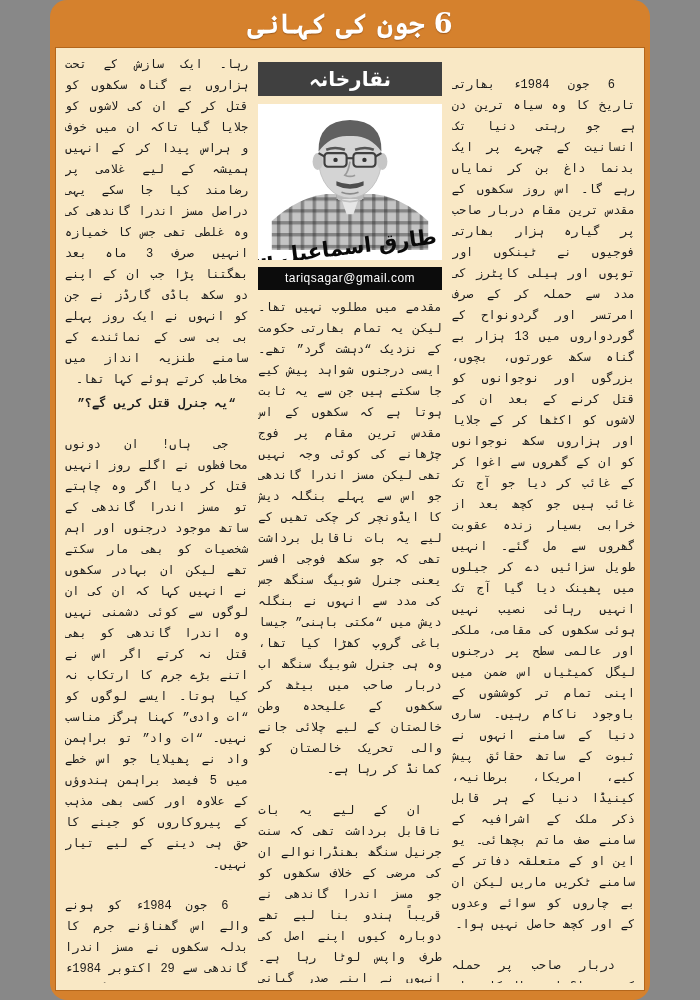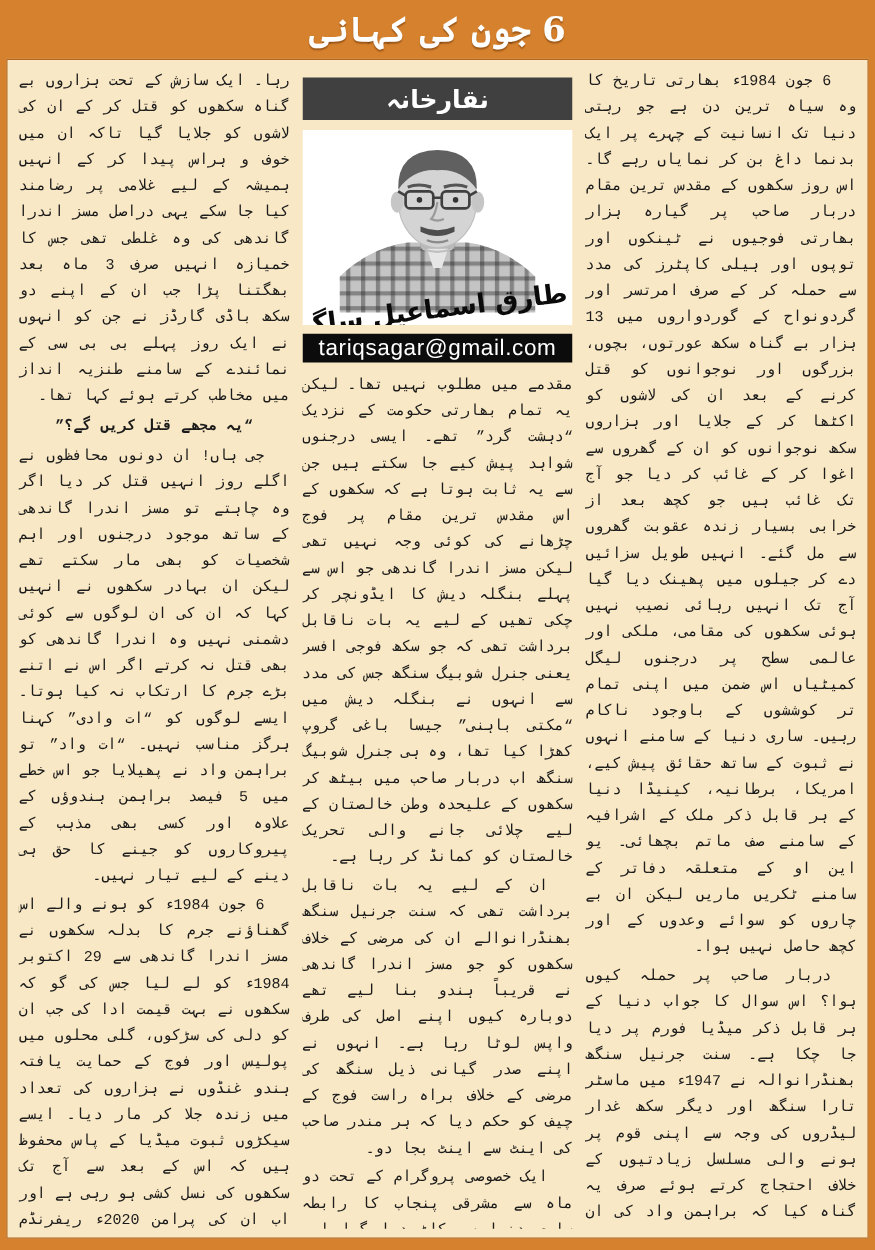--- a/index.html
+++ b/index.html
@@ -1,23 +1,24 @@
 <!DOCTYPE html>
 <html lang="ur" dir="rtl"><head>
 <meta charset="utf-8">
 <style>
   html,body{margin:0;padding:0;background:#888;}
   .page{
     position:relative;
-    width:700px;height:1000px;
+    width:600px;height:1000px;
     margin:0 auto;
     background:#d5812d;
     font-family:"DejaVu Sans","Liberation Sans",sans-serif;
     overflow:hidden;
     box-sizing:border-box;
+    border-radius:17px;
   }
   .masthead{
     height:47px;
     display:flex;align-items:center;justify-content:center;
   }
   .masthead h1{
     margin:0;
     color:#ffffff;
     font-size:27px;
     font-weight:bold;
@@ -39,21 +40,21 @@
   .col{
     flex:1 1 0;
     min-width:0;
     overflow:hidden;
     color:#1b1b1b;
     font-size:12px;
     line-height:21px;
     text-align:justify;
   }
   .col p{margin:0 0 2px 0;font-family:Liberation Mono, monospace;}
-  p.indent{text-indent:20px;}
+  p.indent{text-indent:20px;margin-top:20px;}
   p.quote{
     text-align:center;
     text-indent:0;
     font-weight:bold;
     margin:3px 0;
   }
   
   .byline-block{margin:7px 0 8px 0;}
   .kicker{
     background:#404040;
@@ -89,21 +90,21 @@
   }
   .email-bar{
     background:#0c0c0c;
     height:23px;
     margin-top:7px;
     display:flex;align-items:center;justify-content:center;
   }
   .email-bar span{
     direction:ltr;
     color:#ffffff;
-    font-size:18px;
+    font-size:12px;
     letter-spacing:.5px;
     font-family:"Liberation Sans","DejaVu Sans",sans-serif;
   }
 </style>
 </head>
 <body>
 
 <div class="page">
 
   <header class="masthead">
@@ -177,19 +178,19 @@
         </div>
       </div>
 
       <p>مقدمے میں مطلوب نہیں تھا۔ لیکن یہ تمام بھارتی حکومت کے نزدیک “دہشت گرد” تھے۔ ایسی درجنوں شواہد پیش کیے جا سکتے ہیں جن سے یہ ثابت ہوتا ہے کہ سکھوں کے اس مقدس ترین مقام پر فوج چڑھانے کی کوئی وجہ نہیں تھی لیکن مسز اندرا گاندھی جو اس سے پہلے بنگلہ دیش کا ایڈونچر کر چکی تھیں کے لیے یہ بات ناقابل برداشت تھی کہ جو سکھ فوجی افسر یعنی جنرل شوبیگ سنگھ جس کی مدد سے انہوں نے بنگلہ دیش میں “مکتی باہنی” جیسا باغی گروپ کھڑا کیا تھا، وہ ہی جنرل شوبیگ سنگھ اب دربار صاحب میں بیٹھ کر سکھوں کے علیحدہ وطن خالصتان کے لیے چلائی جانے والی تحریک خالصتان کو کمانڈ کر رہا ہے۔</p>
       <p class="indent">ان کے لیے یہ بات ناقابل برداشت تھی کہ سنت جرنیل سنگھ بھنڈرانوالے ان کی مرضی کے خلاف سکھوں کو جو مسز اندرا گاندھی نے قریباً ہندو بنا لیے تھے دوبارہ کیوں اپنے اصل کی طرف واپس لوٹا رہا ہے۔ انہوں نے اپنے صدر گیانی ذیل سنگھ کی مرضی کے خلاف براہ راست فوج کے چیف کو حکم دیا کہ ہر مندر صاحب کی اینٹ سے اینٹ بجا دو۔</p>
       <p class="indent">ایک خصوصی پروگرام کے تحت دو ماہ سے مشرقی پنجاب کا رابطہ ساری دنیا سے کاٹ دیا گیا اور اس نسل کشی کے قریباً تین ماہ بعد تک بھی یہ رابطہ دنیا سے کٹا</p>
     </section>
 
     <section class="col">
       <p>رہا۔ ایک سازش کے تحت ہزاروں بے گناہ سکھوں کو قتل کر کے ان کی لاشوں کو جلایا گیا تاکہ ان میں خوف و ہراس پیدا کر کے انہیں ہمیشہ کے لیے غلامی پر رضامند کیا جا سکے یہی دراصل مسز اندرا گاندھی کی وہ غلطی تھی جس کا خمیازہ انہیں صرف 3 ماہ بعد بھگتنا پڑا جب ان کے اپنے دو سکھ باڈی گارڈز نے جن کو انہوں نے ایک روز پہلے بی بی سی کے نمائندے کے سامنے طنزیہ انداز میں مخاطب کرتے ہوئے کہا تھا۔</p>
-      <p class="quote">“یہ مجھے قتل کریں گے؟”</p>
+      <p class="quote">“یہ جنرل قتل کریں گے؟”</p>
       <p class="indent">جی ہاں! ان دونوں محافظوں نے اگلے روز انہیں قتل کر دیا اگر وہ چاہتے تو مسز اندرا گاندھی کے ساتھ موجود درجنوں اور اہم شخصیات کو بھی مار سکتے تھے لیکن ان بہادر سکھوں نے انہیں کہا کہ ان کی ان لوگوں سے کوئی دشمنی نہیں وہ اندرا گاندھی کو بھی قتل نہ کرتے اگر اس نے اتنے بڑے جرم کا ارتکاب نہ کیا ہوتا۔ ایسے لوگوں کو “ات وادی” کہنا ہرگز مناسب نہیں۔ “ات واد” تو براہمن واد نے پھیلایا جو اس خطے میں 5 فیصد براہمن ہندوؤں کے علاوہ اور کسی بھی مذہب کے پیروکاروں کو جینے کا حق ہی دینے کے لیے تیار نہیں۔</p>
       <p class="indent">6 جون 1984ء کو ہونے والے اس گھناؤنے جرم کا بدلہ سکھوں نے مسز اندرا گاندھی سے 29 اکتوبر 1984ء کو لے لیا جس کی گو کہ سکھوں نے بہت قیمت ادا کی جب ان کو دلی کی سڑکوں، گلی محلوں میں پولیس اور فوج کے حمایت یافتہ ہندو غنڈوں نے ہزاروں کی تعداد میں زندہ جلا کر مار دیا۔ ایسے سیکڑوں ثبوت میڈیا کے پاس محفوظ ہیں کہ اس کے بعد سے آج تک سکھوں کی نسل کشی ہو رہی ہے اور اب ان کی پرامن 2020ء ریفرنڈم تحریک کو بھی جسے عالمی حمایت حاصل ہے بھارتی متعصب حکومت آئی۔ ایس۔ آئی کے کھاتے میں ڈال کر سکھوں کی توہین کر رہی ہے لیکن سکھوں کے عزم میں کوئی کمی نہیں آئی تازہ ترین اطلاعات کے مطابق بھارت کی ریاست میگھالے کے شہر سیٹلانگ میں آر۔ ایس۔ ایس کے غنڈوں نے دو سو سکھ فیملیز پر حملہ کیا ہوا ہے۔ جنہیں فوج اور پولیس کی پشت پناہی حاصل ہے اور چالیس یا پچاس سکھ نوجوان اپنی فیملیز اور گوردواروں کی حفاظت کر رہے ہیں لیکن حیرت ہے کسی کے کانوں پر جوں بھی نہیں رینگ رہی؟</p>
     </section>
 
   </div>
 </div>
 
 </body></html>

